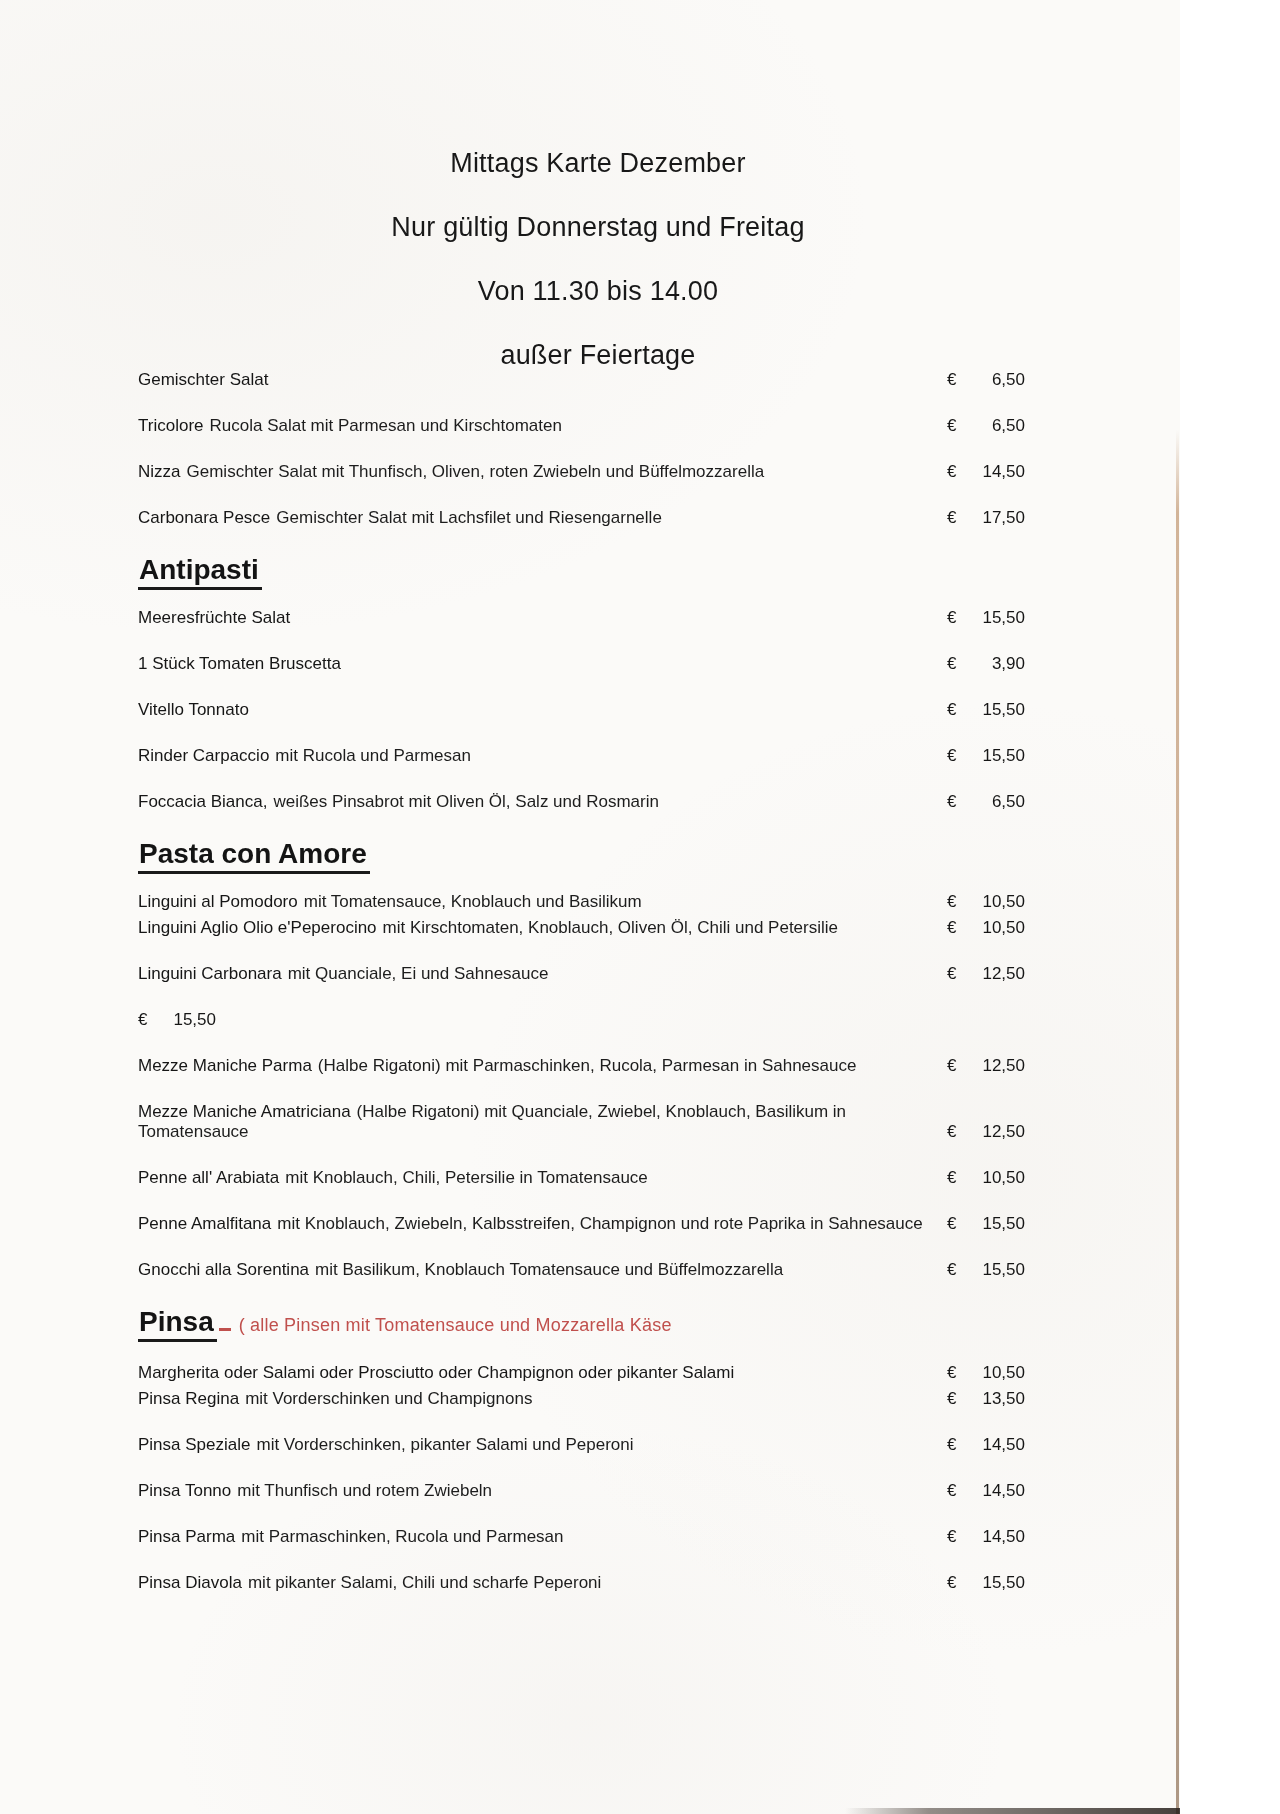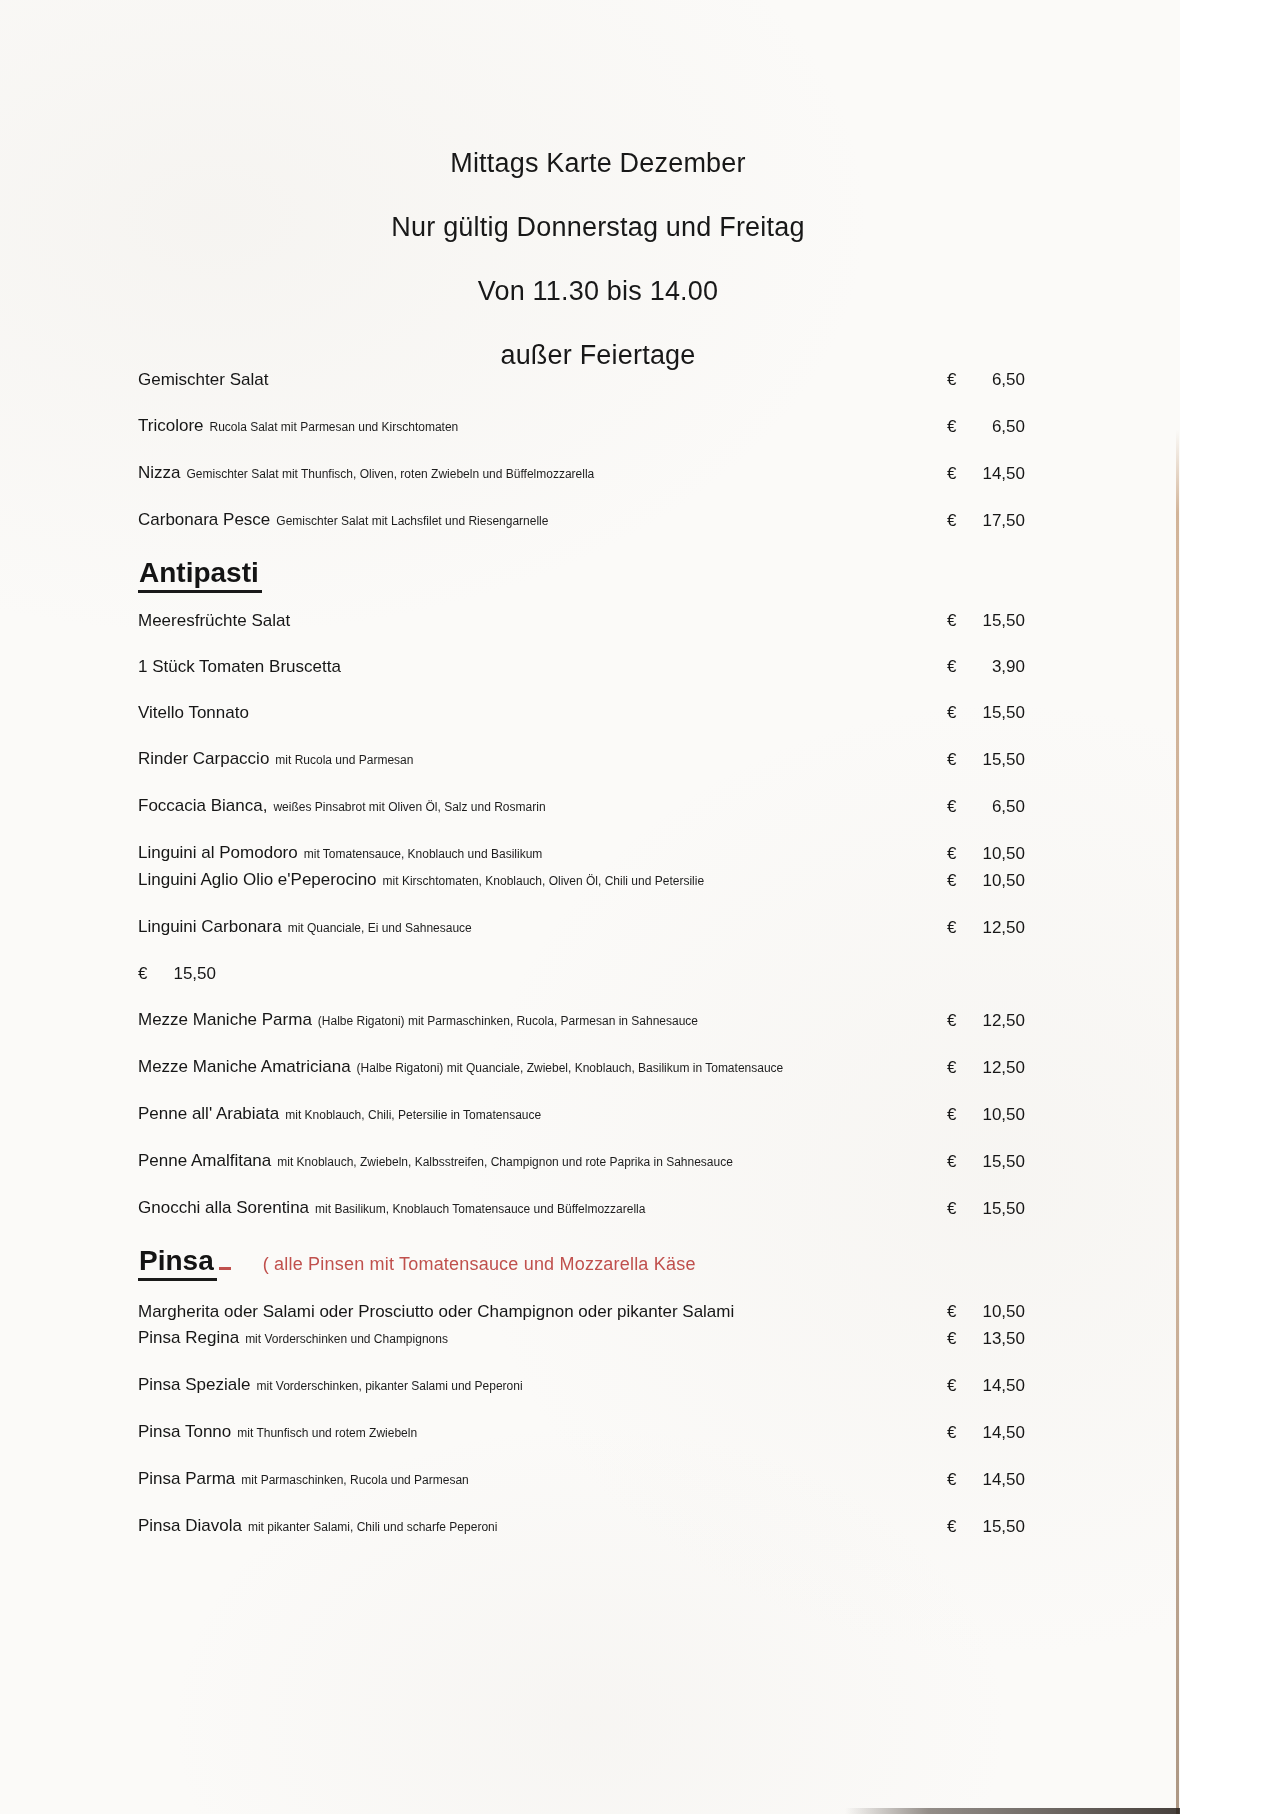--- a/index.html
+++ b/index.html
@@ -54,34 +54,34 @@
     width: 12px;
     height: 3px;
     background: var(--accent, #c0504d);
     margin-left: 2px;
     vertical-align: baseline;
   }
   .section-note {
     font-size: 18px;
     font-weight: 400;
     color: var(--accent, #c0504d);
-    margin-left: 32px;
+    margin-left: 8px;
     letter-spacing: 0.2px;
   }
   .row {
     display: flex;
     justify-content: space-between;
     align-items: flex-end;
     margin-bottom: 26px;
     line-height: 20px;
   }
   .row.tight { margin-top: -20px; gap: 44px; }
   .item-text { max-width: 870px; }
   .item-name { font-size: 17px; color: #161616; }
-  .item-desc { font-size: 12px; color: #1d1d1d; margin-left: 6px; }
+  .item-desc { font-size: 17px; color: #1d1d1d; margin-left: 6px; }
   .item-desc:empty { display: none; }
   .price {
     display: flex;
     justify-content: space-between;
     width: 78px;
     flex: 0 0 78px;
     font-size: 17px;
     color: #161616;
   }
   
@@ -181,20 +181,21 @@
         </div>
         <div class="row">
           <div class="item-text"><span class="item-name">Foccacia Bianca,</span><span class="item-desc">weißes Pinsabrot mit Oliven Öl, Salz und Rosmarin</span></div>
           <div class="price">
             <span class="cur">€</span>
             <span class="amt">6,50</span>
           </div>
         </div>
       </section>
       <section class="menu-section">
+        <h2 class="section-heading"><span class="heading-text">Pasta con Amore</span></h2>
         <div class="row">
           <div class="item-text"><span class="item-name">Linguini al Pomodoro</span><span class="item-desc">mit Tomatensauce, Knoblauch und Basilikum</span></div>
           <div class="price">
             <span class="cur">€</span>
             <span class="amt">10,50</span>
           </div>
         </div>
         <div class="row tight">
           <div class="item-text"><span class="item-name">Linguini Aglio Olio e'Peperocino</span><span class="item-desc">mit Kirschtomaten, Knoblauch, Oliven Öl, Chili und Petersilie</span></div>
           <div class="price">

